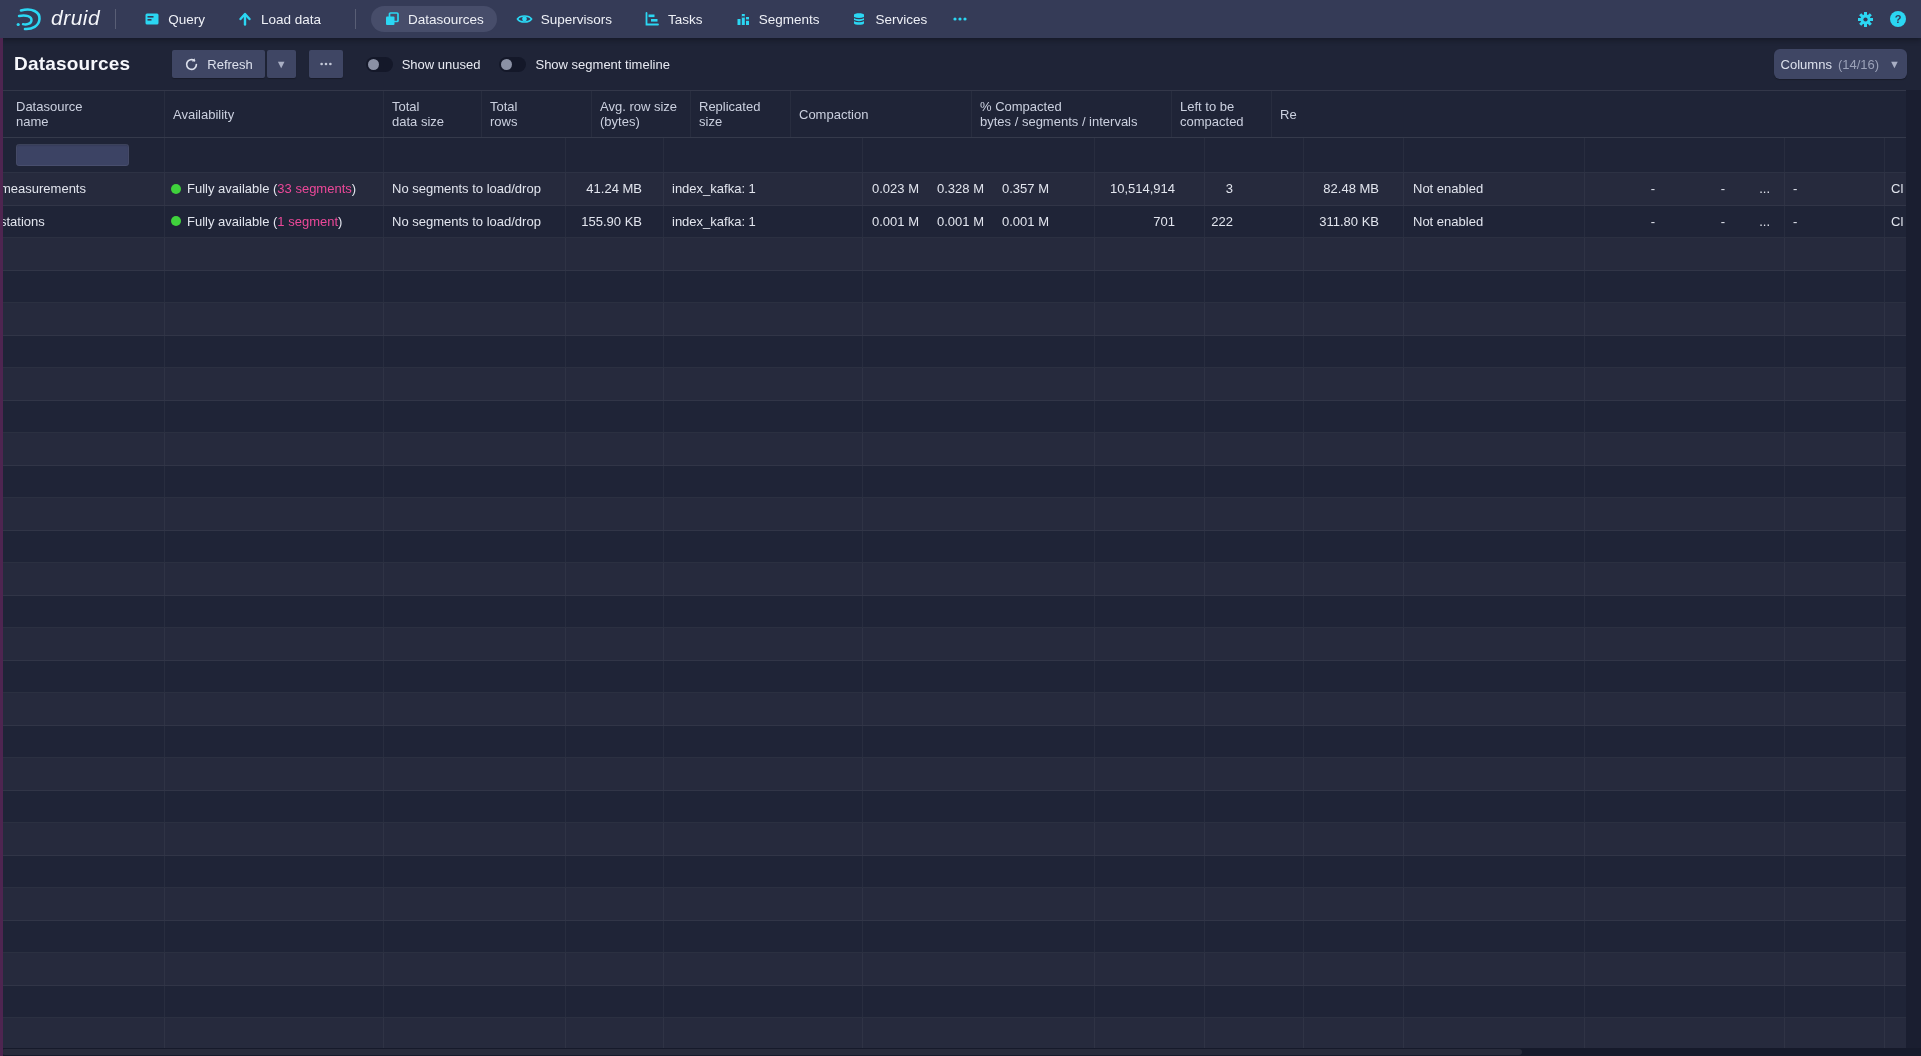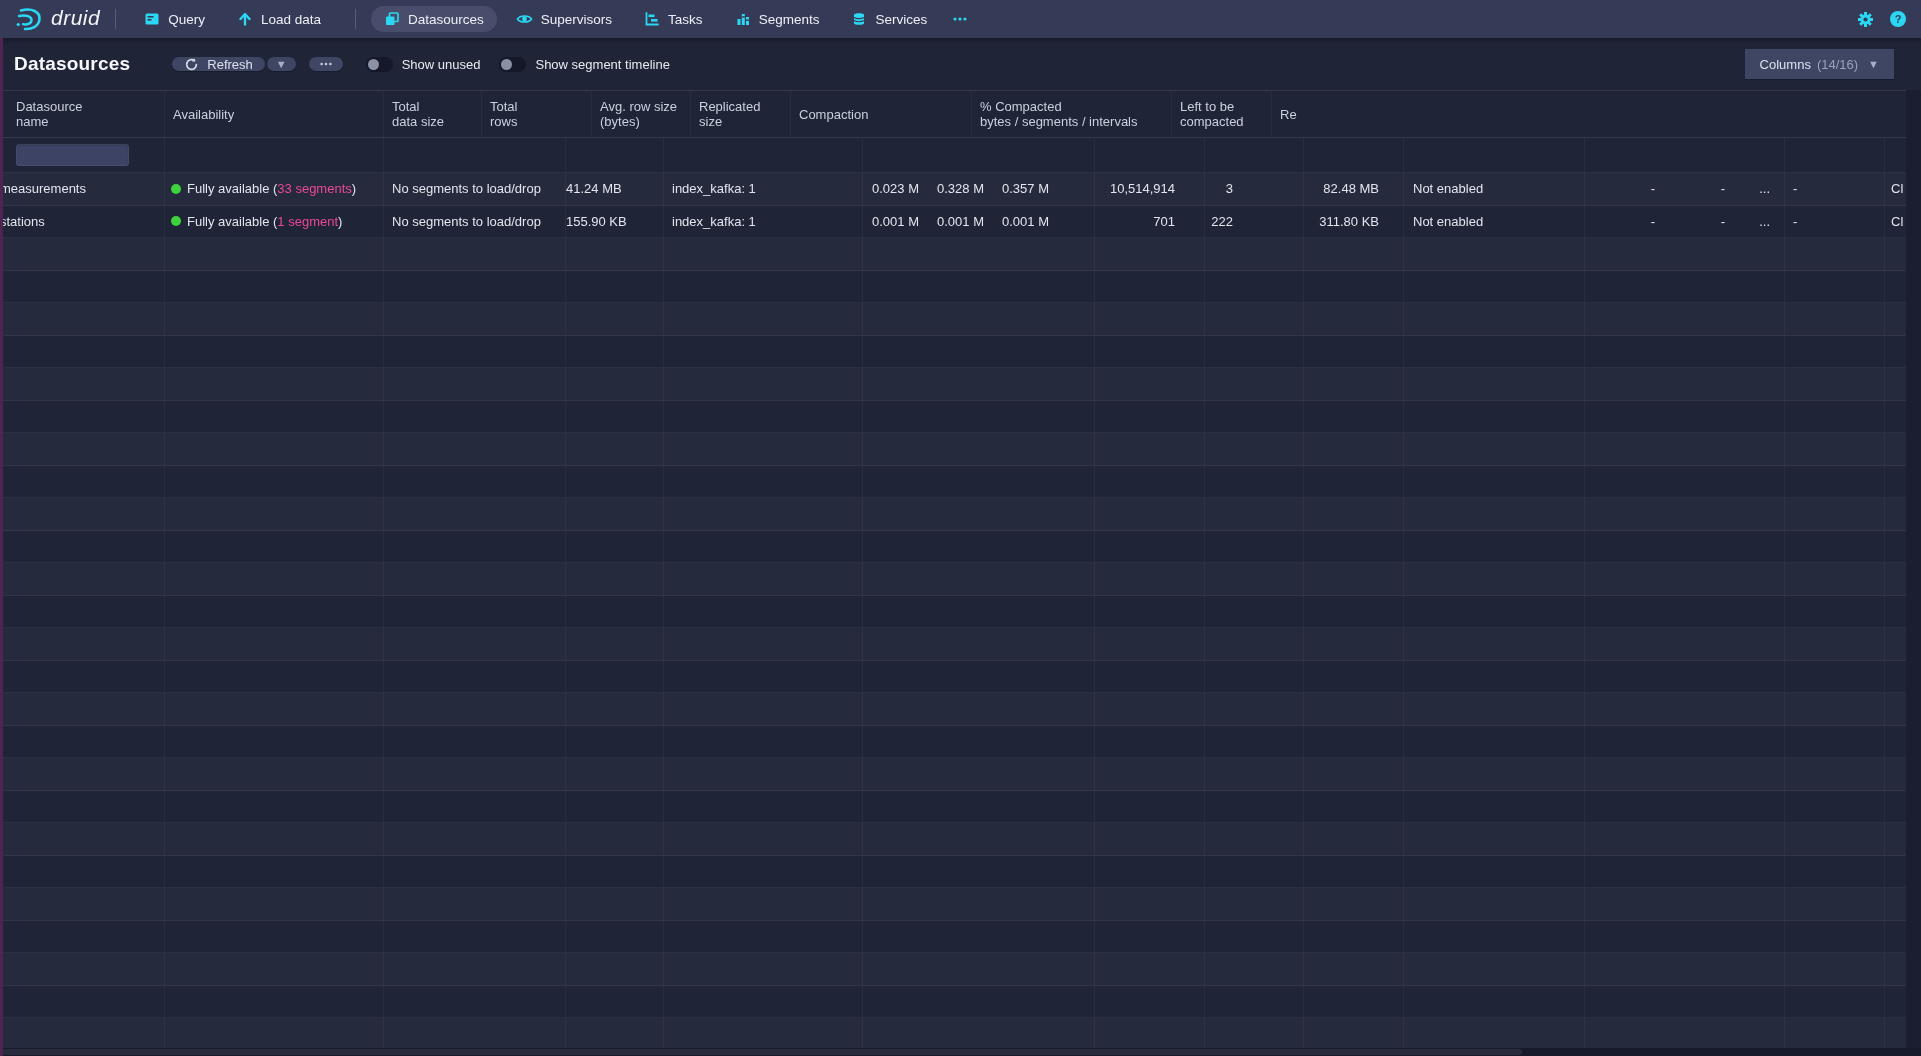--- a/index.html
+++ b/index.html
@@ -25,34 +25,34 @@
     font-size:13.5px; padding:5px 13px; border-radius:15px; cursor:pointer;
     margin-right:6px; white-space:nowrap;
   }
   .nav-item.active { background:#474d6a; }
   .nav-right { margin-left:auto; display:flex; align-items:center; gap:15px; }
   .icon-btn { cursor:pointer; display:flex; align-items:center; }
   
   .toolbar { height:52px; display:flex; align-items:center; padding:0 14px; position:relative; }
   .page-title { font-size:19px; font-weight:700; color:#f6f7fb; margin-right:42px; letter-spacing:.2px; }
   .btn {
-    background:#3f4664; color:#dce0ec; border:none; border-radius:12px; height:14px;
+    background:#3f4664; color:#dce0ec; border:none; border-radius:2px; height:28px;
     display:inline-flex; align-items:center; padding:0 12px; font-size:13px; gap:8px;
     cursor:pointer; box-shadow:0 1px 1px rgba(0,0,0,0.25);
     font-family:"Liberation Sans", sans-serif;
   }
   .btn.caret-btn { padding:0 9px; margin-left:2px; }
   .btn.more-btn { margin-left:13px; padding:0 10px; }
   .switch-group { display:flex; align-items:center; gap:9px; margin-left:23px; cursor:pointer; }
   .switch { width:27px; height:15px; border-radius:8px; background:#141829; position:relative; flex:none; }
   .switch .knob { position:absolute; left:2px; top:2px; width:11px; height:11px; border-radius:50%; background:#8b91a5; }
   .switch-label { font-size:13px; color:#e8eaf2; white-space:nowrap; }
   .columns-select {
-    margin-left:auto; margin-right:13px; height:30px; background:#3f4664; border-radius:0;
-    display:flex; align-items:center; gap:6px; padding:0 15px; font-size:13px;
+    margin-left:auto; height:30px; background:#3f4664; border-radius:6px;
+    display:flex; align-items:center; gap:6px; padding:0 7px; font-size:13px;
     color:#dce0ec; cursor:pointer; box-shadow:0 1px 1px rgba(0,0,0,0.25);
   }
   .dim { color:#9ba1b8; }
   .caret-glyph { color:#a9afc4; font-size:11px; line-height:1; }
   
   .table {
     position:absolute; top:90px; left:0; right:0; bottom:8px; overflow:hidden;
     border-top:1px solid rgba(255,255,255,0.09);
   }
   .thead { height:47px; display:flex; border-bottom:1px solid rgba(255,255,255,0.10); }
@@ -76,21 +76,21 @@
   }
   
   .c0{width:165px}.c1{width:219px}.c2{width:182px}.c3{width:98px}
   .c4{width:199px}.c5{width:232px}.c6{width:110px}.c7{width:99px}
   .c8{width:100px}.c9{width:181px}.c10{width:200px}.c11{width:100px}
   .c12{flex:1; min-width:36px; border-right:none;}
   .th.c0{padding-left:16px}
   .td.c0{}
   .td.c1{padding-left:6px}
   .td.c2{padding-left:8px}
-  .td.c3{justify-content:flex-start; padding-right:21px}
+  .td.c3{justify-content:flex-end; padding-right:21px}
   .td.c4{padding-left:8px}
   .td.c5{padding-left:9px}
   .td.c5 .seg{display:inline-block; width:65px;}
   .td.c6{justify-content:flex-end; padding-right:29px}
   .td.c7{justify-content:flex-end; padding-right:70px}
   .td.c8{justify-content:flex-end; padding-right:24px}
   .td.c9{padding-left:9px}
   .td.c10 .pct{display:inline-block; text-align:right;}
   .td.c10 .p1{width:70px}.td.c10 .p2{width:70px}.td.c10 .p3{width:45px}
   .td.c11{padding-left:8px}

